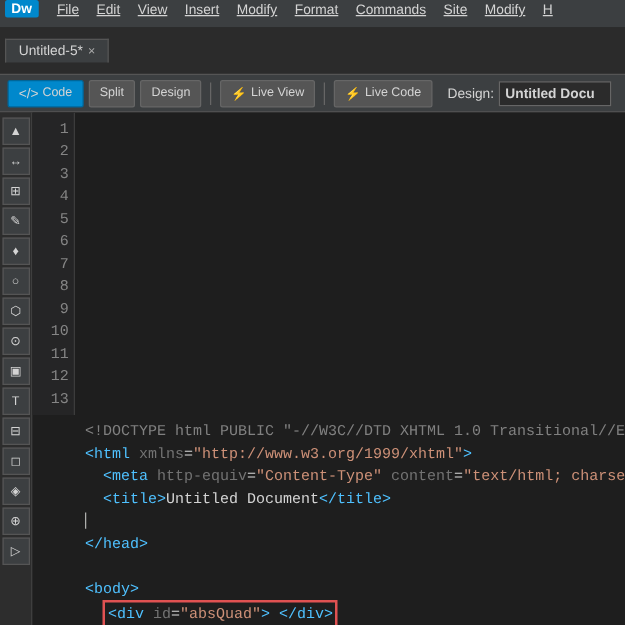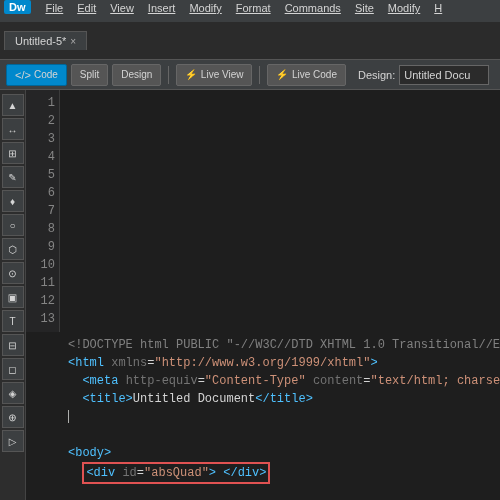--- a/index.html
+++ b/index.html
@@ -85,20 +85,21 @@
       margin-left: 8px;
     }
     .title-input {
       background: #2b2b2b;
       border: 1px solid #666;
       color: #d4d4d4;
       font-size: 11px;
       padding: 1px 4px;
       height: 20px;
       width: 90px;
+      font-weight: bold;
     }
 
     
     #editor-area {
       display: flex;
       height: calc(500px - 22px - 24px - 30px);
     }
 
     
     #left-toolbar {
@@ -268,19 +269,20 @@
       <div>11</div>
       <div>12</div>
       <div>13</div>
     </div>
     <div id="code-content">
       <span class="code-line"><span class="doctype">&lt;!DOCTYPE html PUBLIC "-//W3C//DTD XHTML 1.0 Transitional//E</span></span>
       <span class="code-line"><span class="tag">&lt;html</span> <span class="attr-name">xmlns</span>=<span class="attr-value">"http://www.w3.org/1999/xhtml"</span><span class="tag">&gt;</span></span>
       <span class="code-line">&nbsp;&nbsp;<span class="tag">&lt;meta</span> <span class="attr-name">http-equiv</span>=<span class="attr-value">"Content-Type"</span> <span class="attr-name">content</span>=<span class="attr-value">"text/html; charset=u</span></span>
       <span class="code-line">&nbsp;&nbsp;<span class="tag">&lt;title&gt;</span>Untitled Document<span class="tag">&lt;/title&gt;</span></span>
       <span class="code-line"><span class="cursor-line"><span class="cursor"></span></span></span>
+      <span class="code-line"><span class="tag">&lt;/head&gt;</span></span>
       <span class="code-line"></span>
       <span class="code-line"><span class="tag">&lt;body&gt;</span></span>
       <span class="code-line highlighted-line">&nbsp;&nbsp;<span class="highlight-box"><span class="tag">&lt;div</span> <span class="attr-name">id</span>=<span class="attr-value">"absQuad"</span><span class="tag">&gt;</span> <span class="tag">&lt;/div&gt;</span></span></span>
 
     </div>
   </div>
 </div>
 
 </body></html>

